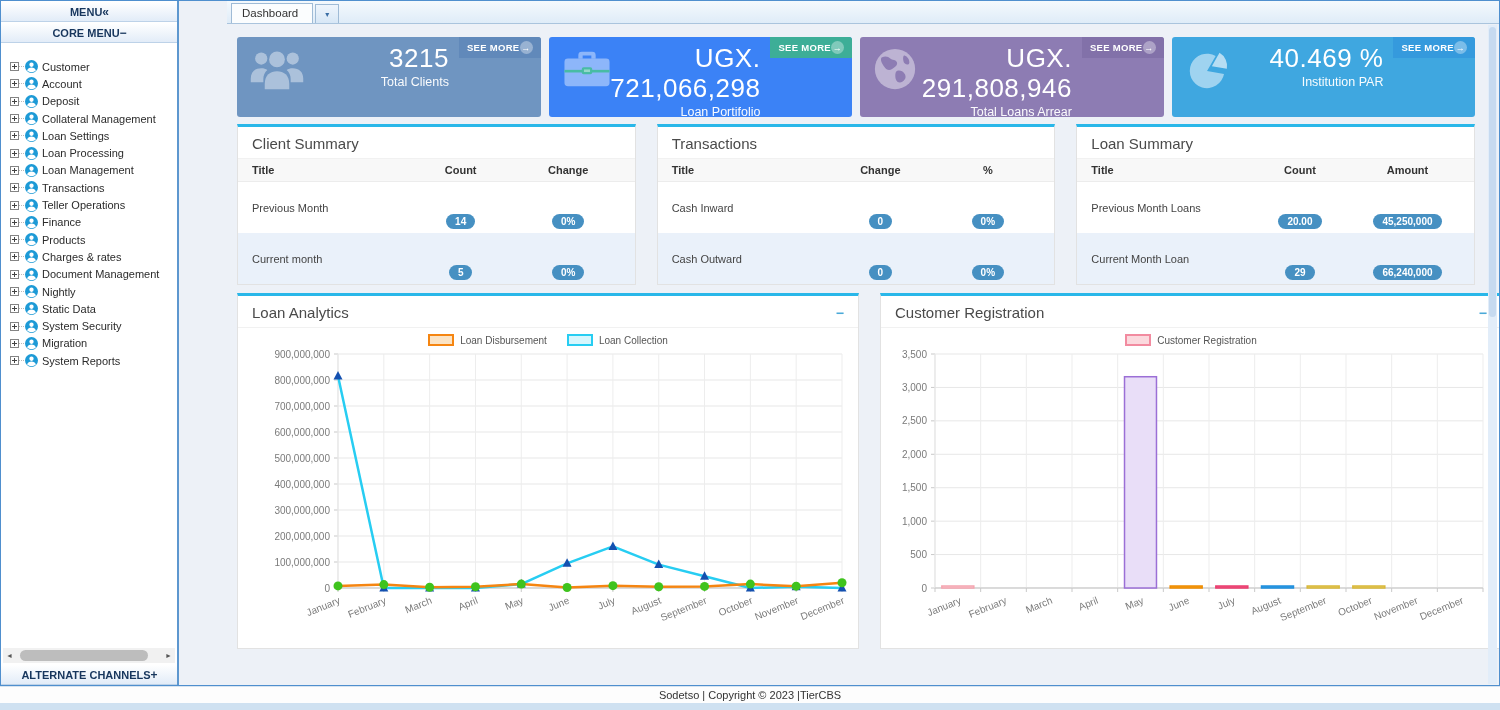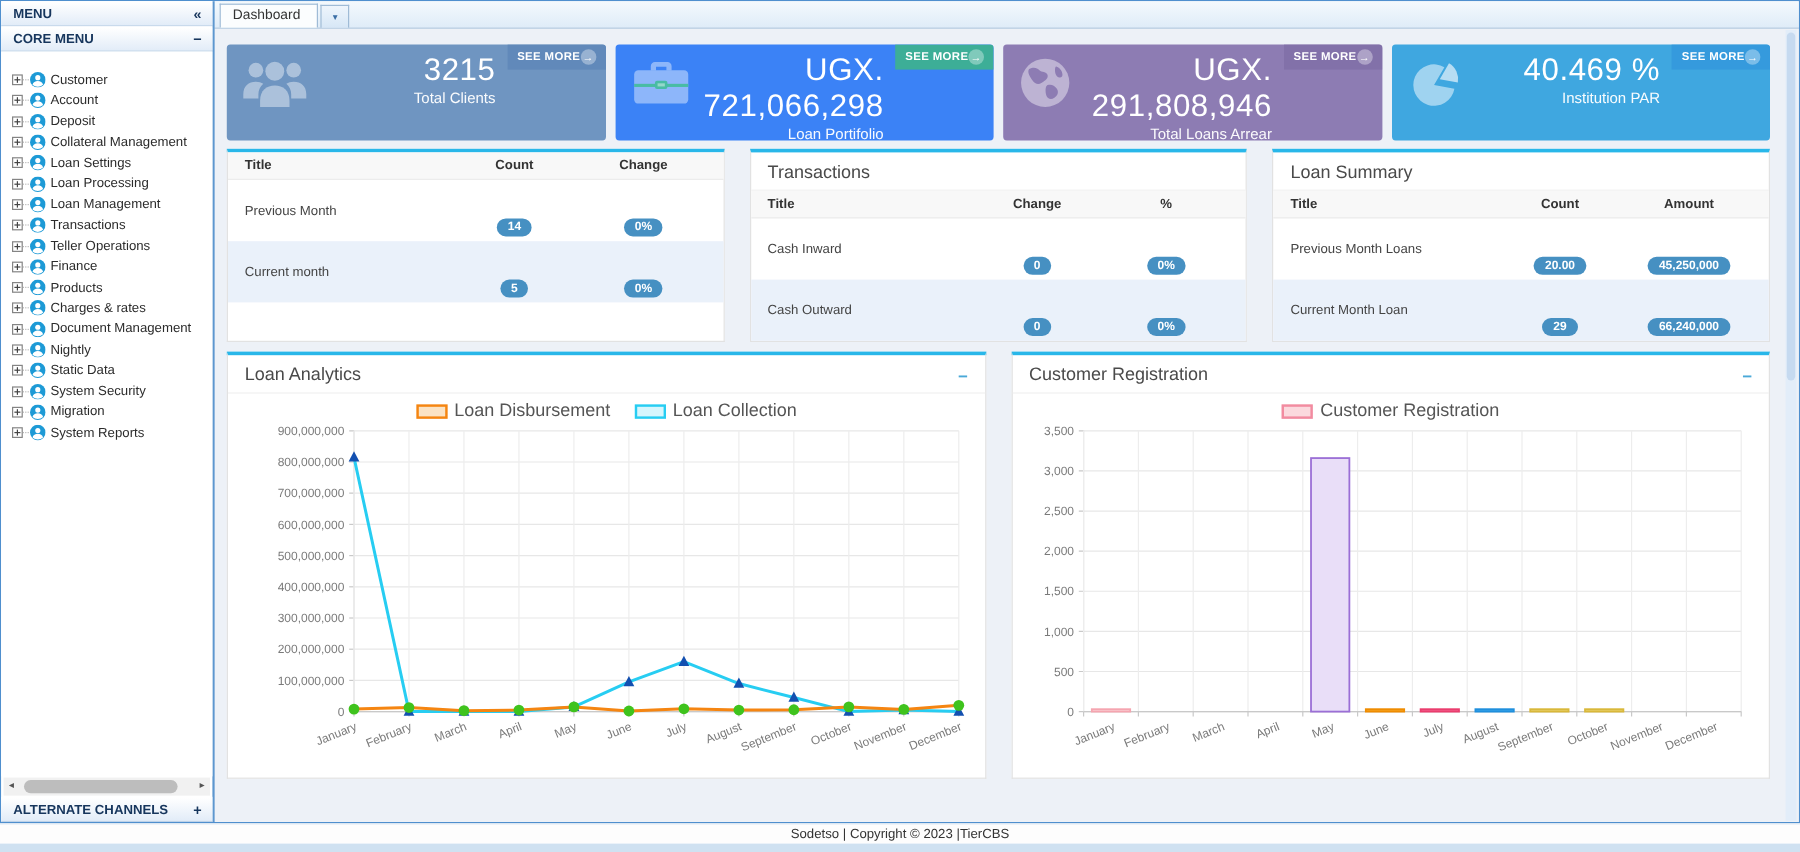--- a/index.html
+++ b/index.html
@@ -3,39 +3,39 @@
 <meta charset="utf-8">
 <style>
   * { box-sizing: border-box; margin: 0; padding: 0; }
   html,body { width:1500px; height:710px; }
   body { background:#cfe1f1; font-family:"Liberation Sans", sans-serif; overflow:hidden; }
 
   .app { display:flex; width:1500px; height:686px; border:1px solid #4f8fce; background:#edf1f7; }
 
   
   .sidebar { width:178px; background:#fff; display:flex; flex-direction:column; border-right:2px solid #5d97cf; }
-  .side-header { height:21px; flex:none; display:flex; align-items:center; justify-content:space-between;
+  .side-header { height:21px; flex:none; display:flex; align-items:center; justify-content:center;
     padding:0 9px 0 10px; font-size:11px; font-weight:bold; color:#17365d;
     background:linear-gradient(#ffffff,#e2ecf8); border-bottom:1px solid #bdd2e8; border-top:1px solid #ffffff; }
   .hdr-icon { font-weight:bold; color:#17365d; font-size:12px; cursor:pointer; }
   .menu-list { flex:1; overflow:hidden; background:#fff; padding-top:15px; }
   .menu-item { display:flex; align-items:center; height:17.3px; padding-left:9px; font-size:11px; color:#2b2b2b; cursor:pointer; white-space:nowrap; }
   .expander { width:9px; height:9px; flex:none; border:1px solid #848484; background:#fff; position:relative; }
   .expander::before { content:""; position:absolute; left:1px; top:3px; width:5px; height:1px; background:#444; }
   .expander::after  { content:""; position:absolute; left:3px; top:1px; width:1px; height:5px; background:#444; }
   .tree-dash { width:5px; height:0; border-top:1px dotted #b9b9b9; flex:none; }
   .mi-icon { width:13px; height:13px; flex:none; margin:0 4px 0 1px; display:inline-flex; }
   .mi-icon svg { width:13px; height:13px; }
   .side-hscroll { flex:none; height:15px; margin:1px 2px; background:#f1f1f1; display:flex; align-items:center; }
   .side-hscroll .arr { width:13px; text-align:center; font-size:7px; color:#555; }
   .side-hscroll .thumb { width:128px; height:11px; background:#bdbdbd; border-radius:6px; margin-left:4px; }
   .side-hscroll .right { margin-left:auto; }
 
   
-  .main { flex:1; display:flex; flex-direction:column; position:relative; min-width:0; }
+  .main { flex:1; display:flex; flex-direction:column; position:relative; min-width:0;padding-left:48px; }
   .tabbar { height:23px; flex:none; background:linear-gradient(#f4f9fd,#dfecf8); border-bottom:1px solid #aac4dd;
     display:flex; align-items:flex-end; padding-left:4px; }
   .tab { background:#fbfdfe; border:1px solid #9fbbd6; border-bottom:none; font-size:11.5px; color:#333;
     padding:3px 14px 4px 10px; min-width:78px; cursor:pointer; }
   .tab-dd { width:24px; border:1px solid #9fbbd6; border-bottom:none; margin-left:2px; text-align:center;
     font-size:8px; color:#3a6ea5; padding:5px 0 4px; background:linear-gradient(#eef5fc,#d7e7f6); cursor:pointer; }
 
   .content { flex:1; background:#edf1f7; padding:13px 24px 0 10px; overflow:hidden; }
 
   
@@ -62,21 +62,21 @@
   .t-head span:nth-child(3), .t-row span:nth-child(3) { text-align:center; }
   .t-row { color:#444; min-height:20px; }
   .t-row.alt { background:#eaf1fa; }
   .badge { display:inline-block; background:#4690c2; color:#fff; font-size:10px; font-weight:bold;
     padding:2px 9px; border-radius:10px; min-width:14px;margin-top:28px; }
 
   
   .charts-row { display:grid; grid-template-columns:1fr 1fr; gap:21px; }
   .chart-panel { height:356px; }
   .legend { display:flex; justify-content:center; gap:20px; margin:6px 0 0; }
-  .legend-item { display:flex; align-items:center; gap:6px; font-size:15px; color:#555;text-align:center; }
+  .legend-item { display:flex; align-items:center; gap:6px; font-size:10px; color:#555;text-align:center; }
   .legend-box { width:26px; height:12px; border-style:solid; border-width:2px; }
   .chart-svg { display:block; margin:0 auto; }
 
   .vscroll { position:absolute; right:2px; top:24px; bottom:1px; width:9px; background:#e2edf9; }
   .vthumb { position:absolute; top:2px; left:1px; width:7px; height:44%; background:#c6daf0; border-radius:4px; }
 
   .footer { height:17px; background:#fdfdfd; border-top:1px solid #d8e4f0; text-align:center;
     font-size:11px; color:#333; line-height:16px; }
 </style>
 </head>
@@ -396,20 +396,23 @@
                 <div class="card-label">Institution PAR</div>
               </div>
               <div class="card-strip" style="background:#359add">
                 <span>SEE MORE</span>
                 <span class="go">→</span>
               </div>
             </div>
           </div>
         <div class="summary-row" id="summary-row">
             <section class="panel">
+              <div class="panel-head">
+                <h2>Client Summary</h2>
+              </div>
               <div class="t-head">
                 <span>Title</span>
                 <span>Count</span>
                 <span>Change</span>
               </div>
               <div class="t-row">
                 <span>Previous Month</span>
                 <span><span class="badge">14</span></span>
                 <span><span class="badge">0%</span></span>
               </div>

